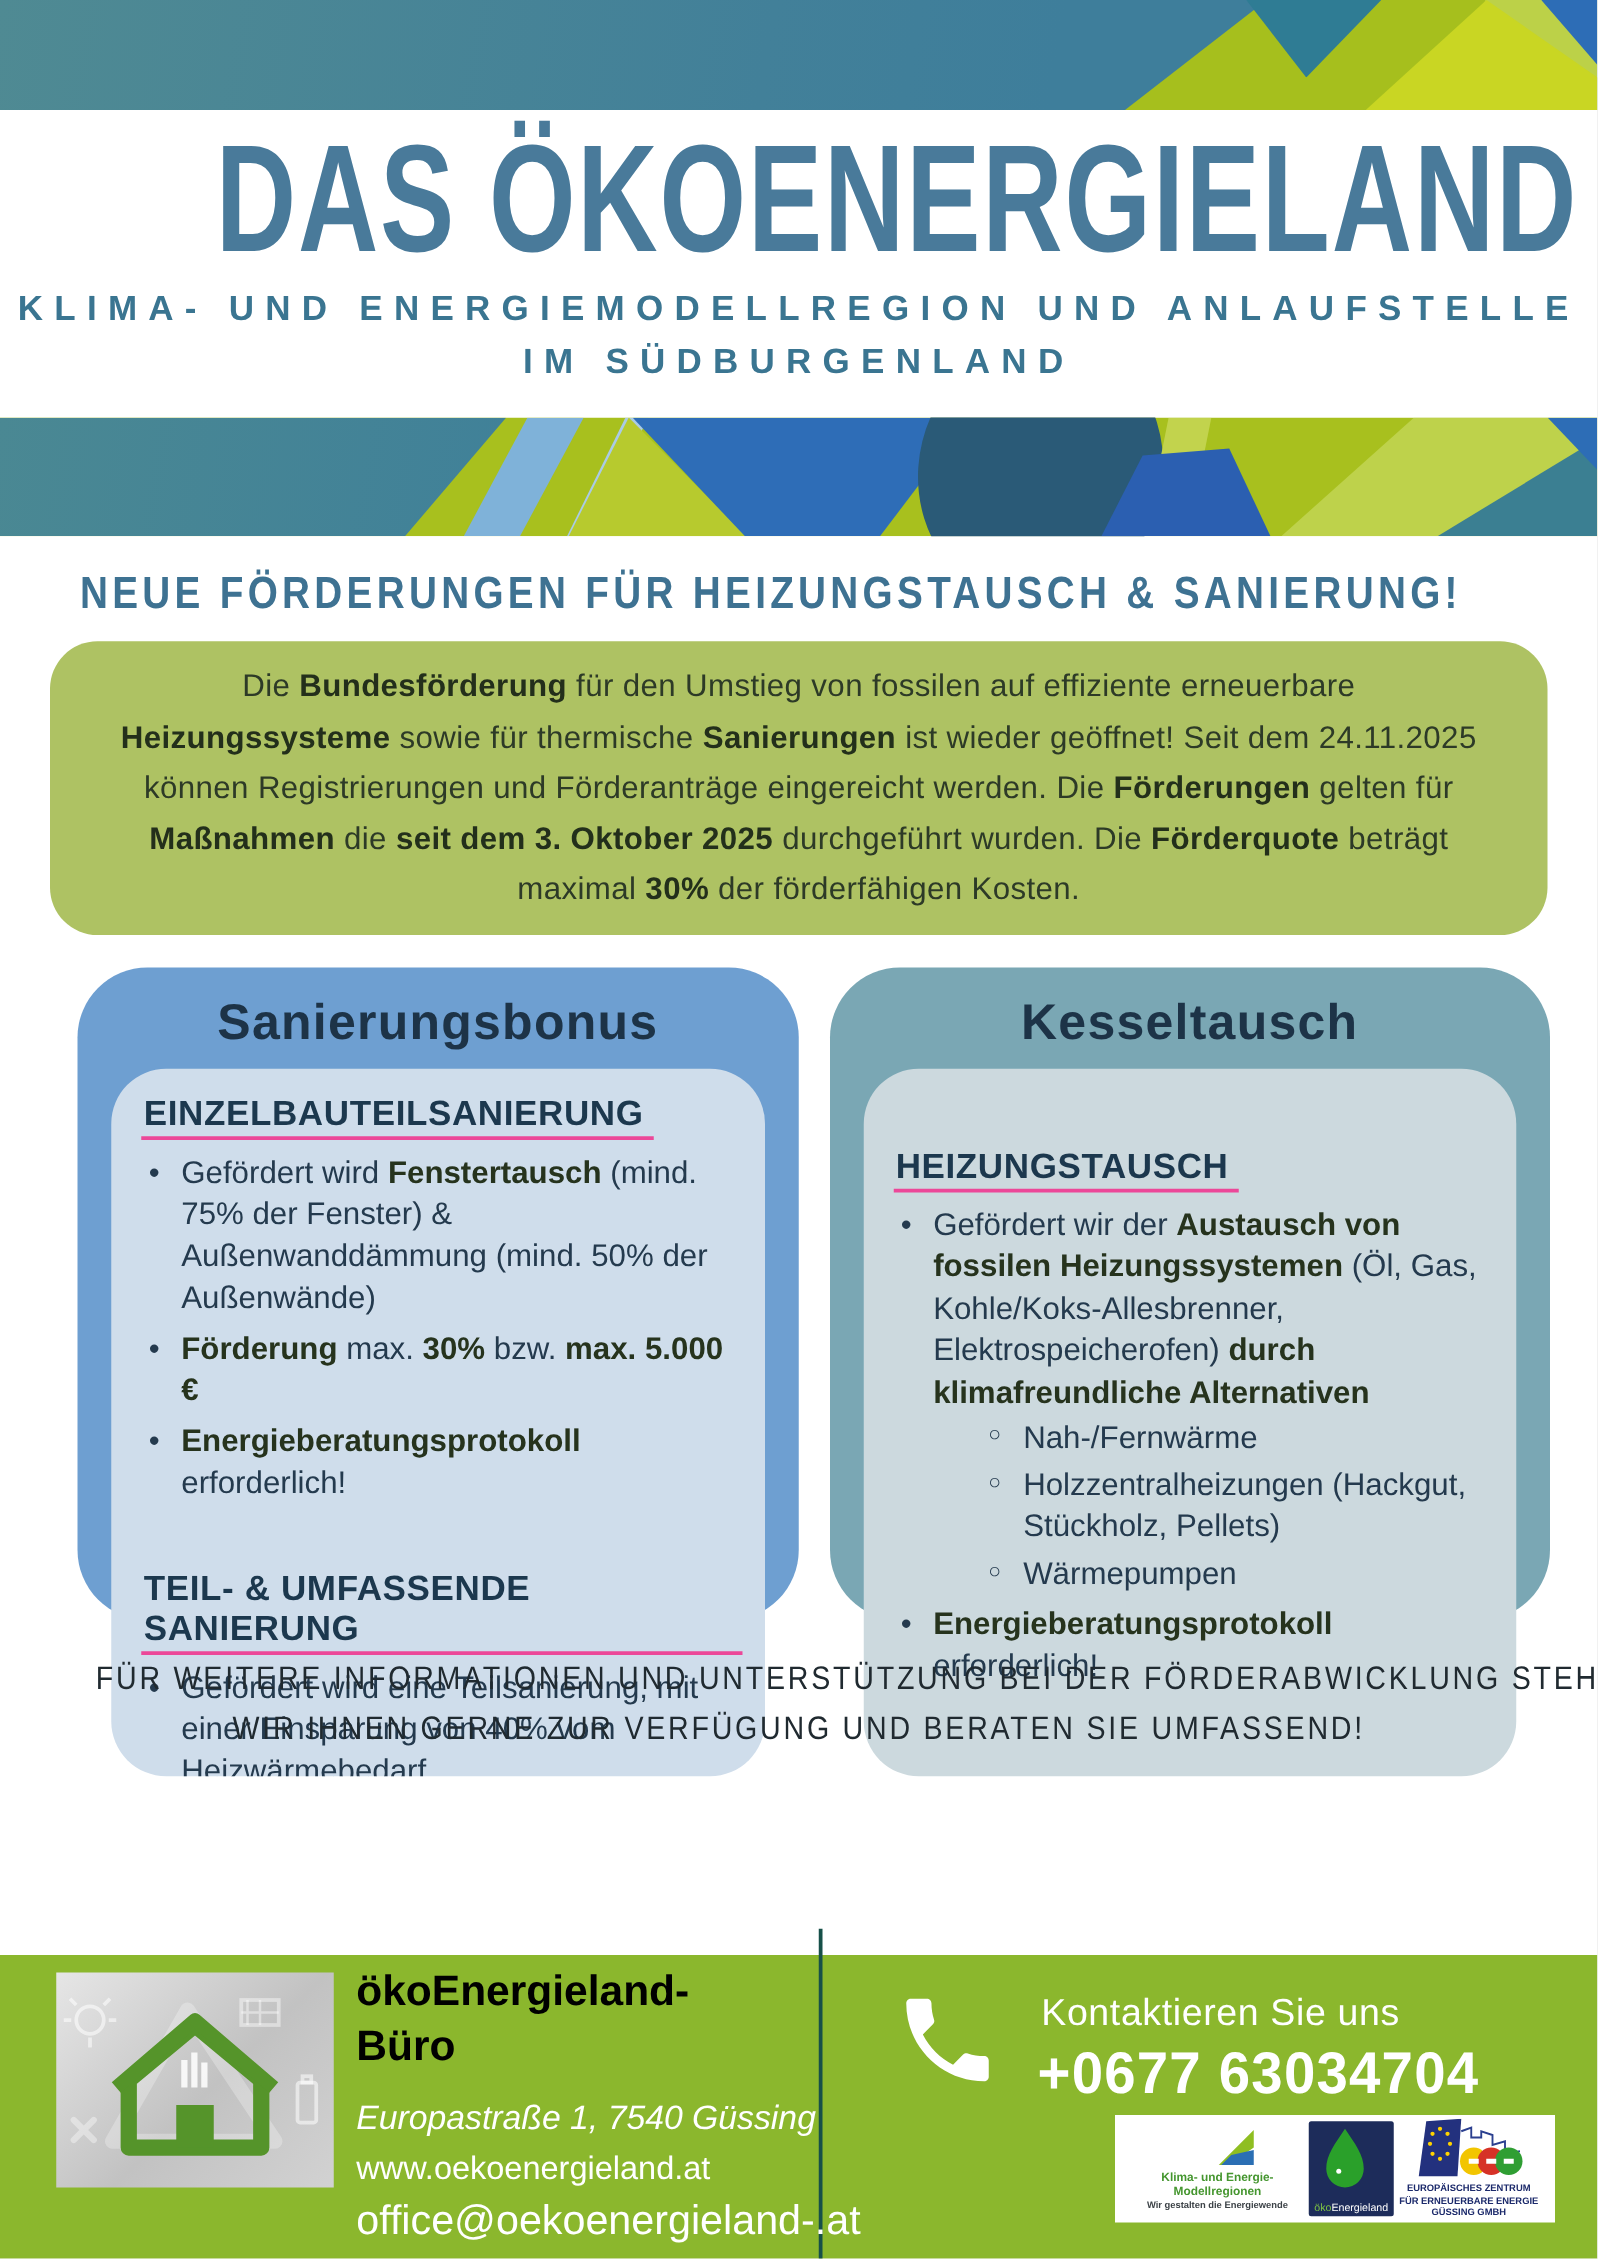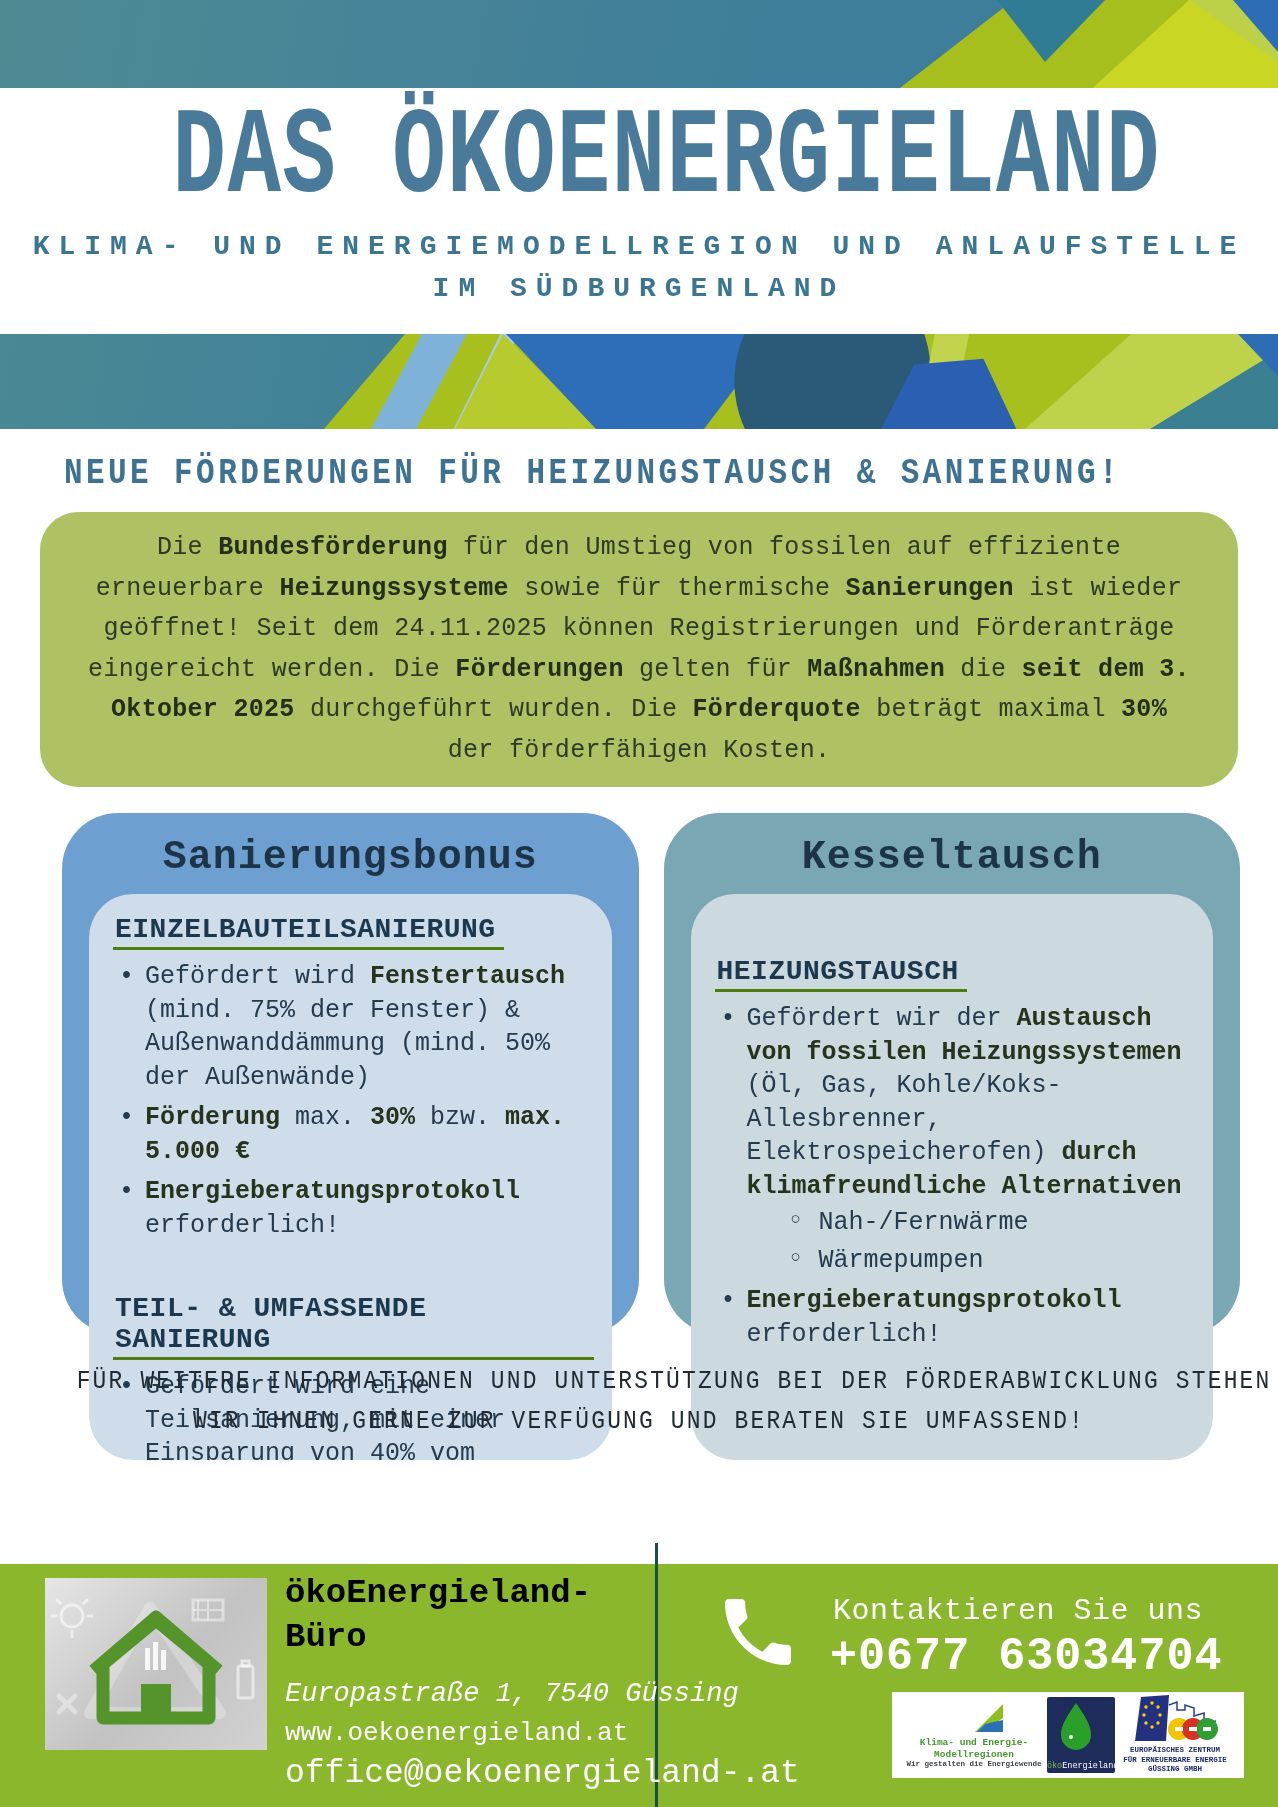--- a/index.html
+++ b/index.html
@@ -1,20 +1,20 @@
 <!DOCTYPE html>
 <html><head>
 <meta charset="utf-8">
 <style>
   * { margin:0; padding:0; box-sizing:border-box; }
   html,body { background:#e8e8e8; }
   .page {
     position:relative; width:1278px; height:1807px; margin:0 auto;
     background:#ffffff; overflow:hidden;
-    font-family:Liberation Mono, monospace;
+    font-family:Liberation Sans, sans-serif;
   }
 
   
   .band { position:relative; width:100%; overflow:hidden; }
   .band1 { height:88px; }
   .band2 { height:95px; margin-top:24px; }
   .shape { position:absolute; top:0; height:100%; }
 
   .b1-base { inset:0; width:100%; background:linear-gradient(100deg,#4f8a93 0%,#428099 48%,#3e7e9b 66%); }
   .b1-stripe1 { left:860px; width:280px; background:#74aede; clip-path:polygon(58% 0,82% 0,42% 100%,18% 100%); }
@@ -74,21 +74,21 @@
     text-align:center; font-size:40px; font-weight:700; color:#1d3347;
     margin:22px 0 14px; letter-spacing:1px;
   }
   .inner { margin:0 27px; height:566px; border-radius:44px; padding:20px 18px 0 16px; overflow:hidden; }
   .col-left  .inner { background:#cfddeb; }
   .col-right .inner { background:#ccd9de; padding-top:62px; }
 
   .card-h {
     display:inline-block; margin:0 0 10px 8px; padding:0 8px 2px 2px;
     font-size:28px; font-weight:700; color:#1c384e; letter-spacing:0.5px;
-    border-bottom:3px solid #4d7c0f;
+    border-bottom:3px solid #ec4899;
   }
   .sec2 { margin-top:44px; }
 
   ul.bul { list-style:none; padding-left:10px; }
   .bul > li {
     position:relative; padding-left:30px; margin-bottom:7px;
     font-size:25px; line-height:1.34; color:#243a4e;
   }
   .bul > li::before { content:"•"; position:absolute; left:4px; top:0; color:#243a4e; }
   ul.sub { list-style:none; margin:3px 0 2px; padding-left:42px; }
@@ -199,20 +199,21 @@
 
     <section class="col col-right">
       <h3 class="col-title">Kesseltausch</h3>
       <div class="inner">
         <h4 class="card-h">HEIZUNGSTAUSCH</h4>
         <ul class="bul">
           <li>
             <span><span>Gefördert wir der </span><span class="b">Austausch von fossilen Heizungssystemen</span><span> (Öl, Gas, Kohle/Koks-Allesbrenner, Elektrospeicherofen) </span><span class="b">durch klimafreundliche Alternativen</span></span>
             <ul class="sub">
               <li>Nah-/Fernwärme</li>
+              <li>Holzzentralheizungen (Hackgut, Stückholz, Pellets)</li>
               <li>Wärmepumpen</li>
             </ul>
           </li>
           <li><span class="b">Energieberatungsprotokoll</span><span> erforderlich!</span></li>
         </ul>
       </div>
     </section>
 
   </div>
 

